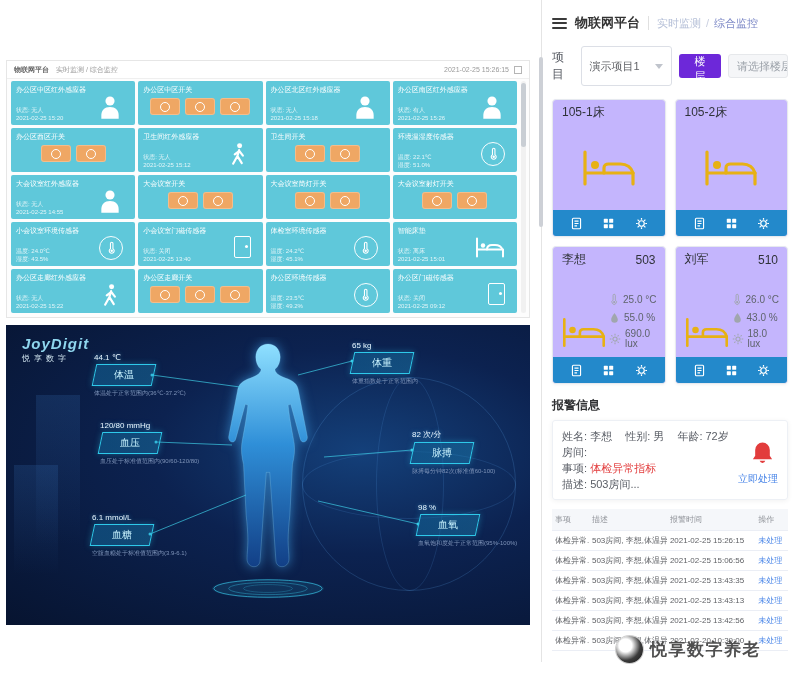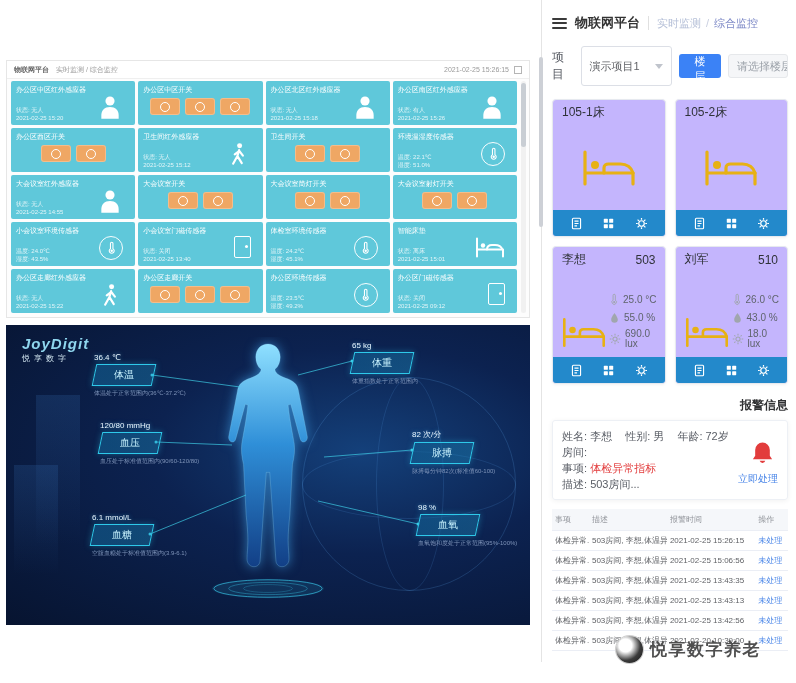--- a/index.html
+++ b/index.html
@@ -61,34 +61,34 @@
   .hamburger span{height:2px;background:#3a3a3a;border-radius:1px;}
   .rp-title{font-size:13px;font-weight:bold;color:#333;}
   .rp-hd-div{width:1px;height:14px;background:#e0e0e0;}
   .rp-nav-item{font-size:11px;color:#b6c0d8;text-decoration:none;cursor:pointer;}
   .rp-nav-item.active{color:#7c88c6;}
   .rp-nav-sep{font-size:11px;color:#c9cfdf;margin:0 -3px;}
   .rp-filter{display:flex;align-items:center;gap:7px;margin-top:10px;}
   .filter-label{font-size:12px;color:#5a5e66;}
   .select{width:100px;height:40px;border:1px solid #dcdfe6;border-radius:3px;background:#fff;display:flex;align-items:center;justify-content:space-between;padding:0 8px;font-size:11px;color:#606266;box-sizing:border-box;cursor:pointer;}
   .caret{width:0;height:0;border-left:4px solid transparent;border-right:4px solid transparent;border-top:5px solid #c0c4cc;}
-  .btn-blue{border:none;height:24px;padding:0 11px;border-radius:3px;background:#3b82f6;color:#fff;font-size:11px;cursor:pointer;}
+  .btn-blue{border:none;height:24px;padding:0 11px;border-radius:3px;background:#6d28d9;color:#fff;font-size:11px;cursor:pointer;}
   .btn-gray{border:1px solid #e6e8eb;height:24px;padding:0 8px;border-radius:3px;background:#f5f6f8;color:#9aa0a8;font-size:11px;max-width:60px;white-space:nowrap;overflow:hidden;cursor:pointer;box-sizing:border-box;}
   .cards{display:grid;grid-template-columns:1fr 1fr;gap:9px;margin-top:13px;}
   .card{position:relative;height:136px;border:1px solid #e6e9ef;border-radius:4px;background:#c4b5fd;box-shadow:0 1px 3px rgba(0,0,0,.05);overflow:hidden;}
   .card-head{display:flex;justify-content:space-between;align-items:center;height:25px;padding:0 9px;font-size:12px;color:#2f3238;}
   .card-body{position:absolute;top:25px;left:0;right:0;bottom:26px;}
   .bed-body{display:flex;align-items:center;justify-content:center;}
   .person-body{display:flex;align-items:flex-end;padding:0 8px 8px 8px;box-sizing:border-box;}
   .readings{margin-left:auto;display:flex;flex-direction:column;gap:6px;align-items:flex-start;font-size:10px;color:#5f646c;}
   .reading{display:flex;align-items:center;gap:4px;}
   .lux-wrap{display:flex;flex-direction:column;line-height:10px;}
   .card-foot{position:absolute;left:0;right:0;bottom:0;height:26px;background:#2389cb;display:flex;align-items:center;justify-content:space-between;padding:0 17px;}
   .card-foot svg{cursor:pointer;}
-  .alarm-title{margin-top:13px;font-size:12px;font-weight:bold;color:#303133;text-align:right;}
+  .alarm-title{margin-top:13px;font-size:12px;font-weight:bold;color:#303133;}
   .alarm-box{margin-top:6px;border:1px solid #edf0f5;border-radius:3px;box-shadow:0 1px 5px rgba(0,0,0,.06);padding:7px 9px;position:relative;font-size:11px;color:#5a5e66;line-height:16px;}
   .alarm-line .pair{margin-right:10px;}
   .alarm-red{color:#e23c3c;}
   .alarm-bell{position:absolute;right:13px;top:20px;}
   .alarm-action{position:absolute;right:9px;top:50px;font-size:10px;color:#4a86e8;cursor:pointer;}
   .rp-table{margin-top:9px;width:100%;border-collapse:collapse;table-layout:fixed;font-size:8px;}
   .rp-table th{background:#f5f7fa;color:#909399;font-weight:normal;text-align:left;padding:5px 3px;border-bottom:1px solid #ebeef5;white-space:nowrap;overflow:hidden;}
   .rp-table td{padding:4px 3px;color:#606266;border-bottom:1px solid #ebeef5;white-space:nowrap;overflow:hidden;}
   .op-link{color:#4a86e8;cursor:pointer;}
 
@@ -467,21 +467,21 @@
       <circle cx="146" cy="50" r="1.5"></circle>
         <circle cx="346" cy="36" r="1.5"></circle>
         <circle cx="150" cy="117" r="1.5"></circle>
       <circle cx="406" cy="125" r="1.5"></circle>
         <circle cx="144" cy="209" r="1.5"></circle>
         <circle cx="412" cy="199" r="1.5"></circle>
     </g>
   </svg>
 
   <div class="metric m-0">
-    <div class="metric-value">36.4 ℃</div>
+    <div class="metric-value">44.1 ℃</div>
     <div class="metric-box"><span>体温</span></div>
     <div class="metric-desc">体温处于正常范围内(36℃-37.2℃)</div>
   </div>
   <div class="metric m-1">
     <div class="metric-value">65 kg</div>
     <div class="metric-box"><span>体重</span></div>
     <div class="metric-desc">体重指数处于正常范围内</div>
   </div>
   <div class="metric m-2">
     <div class="metric-value">120/80 mmHg</div>

